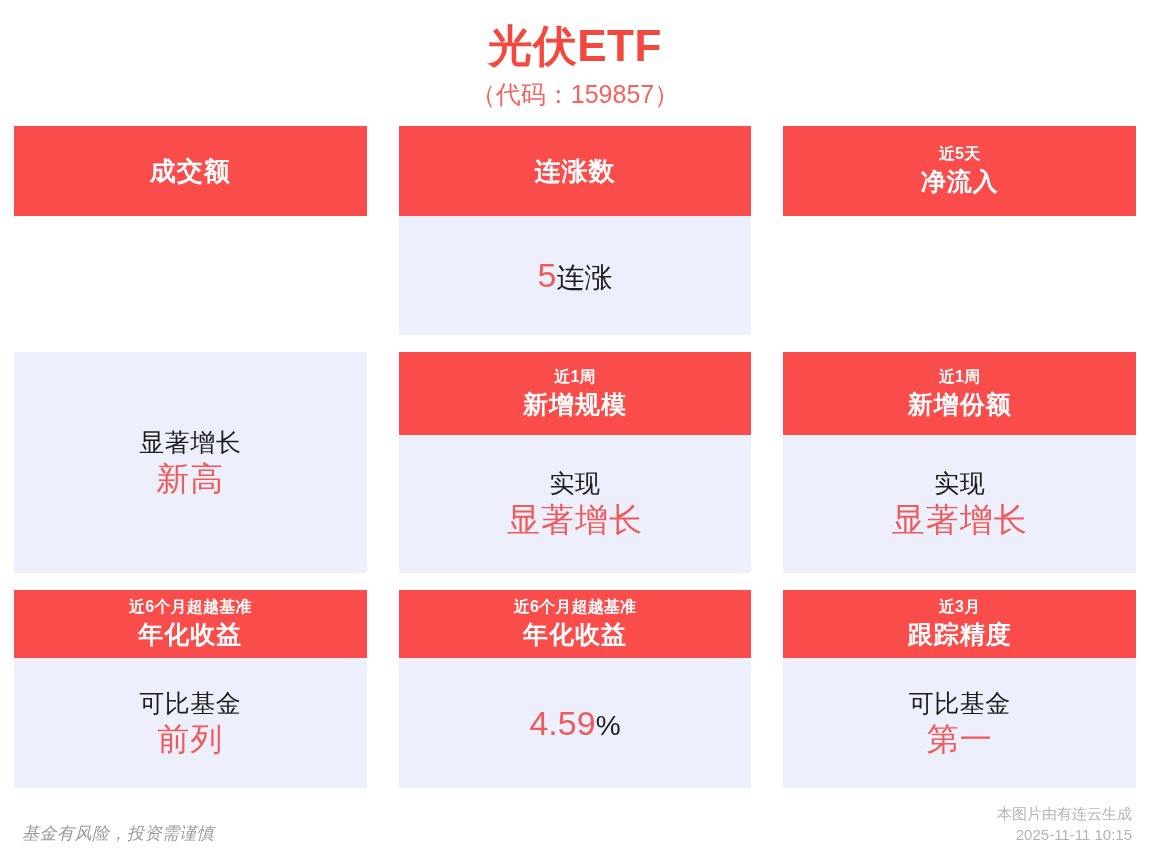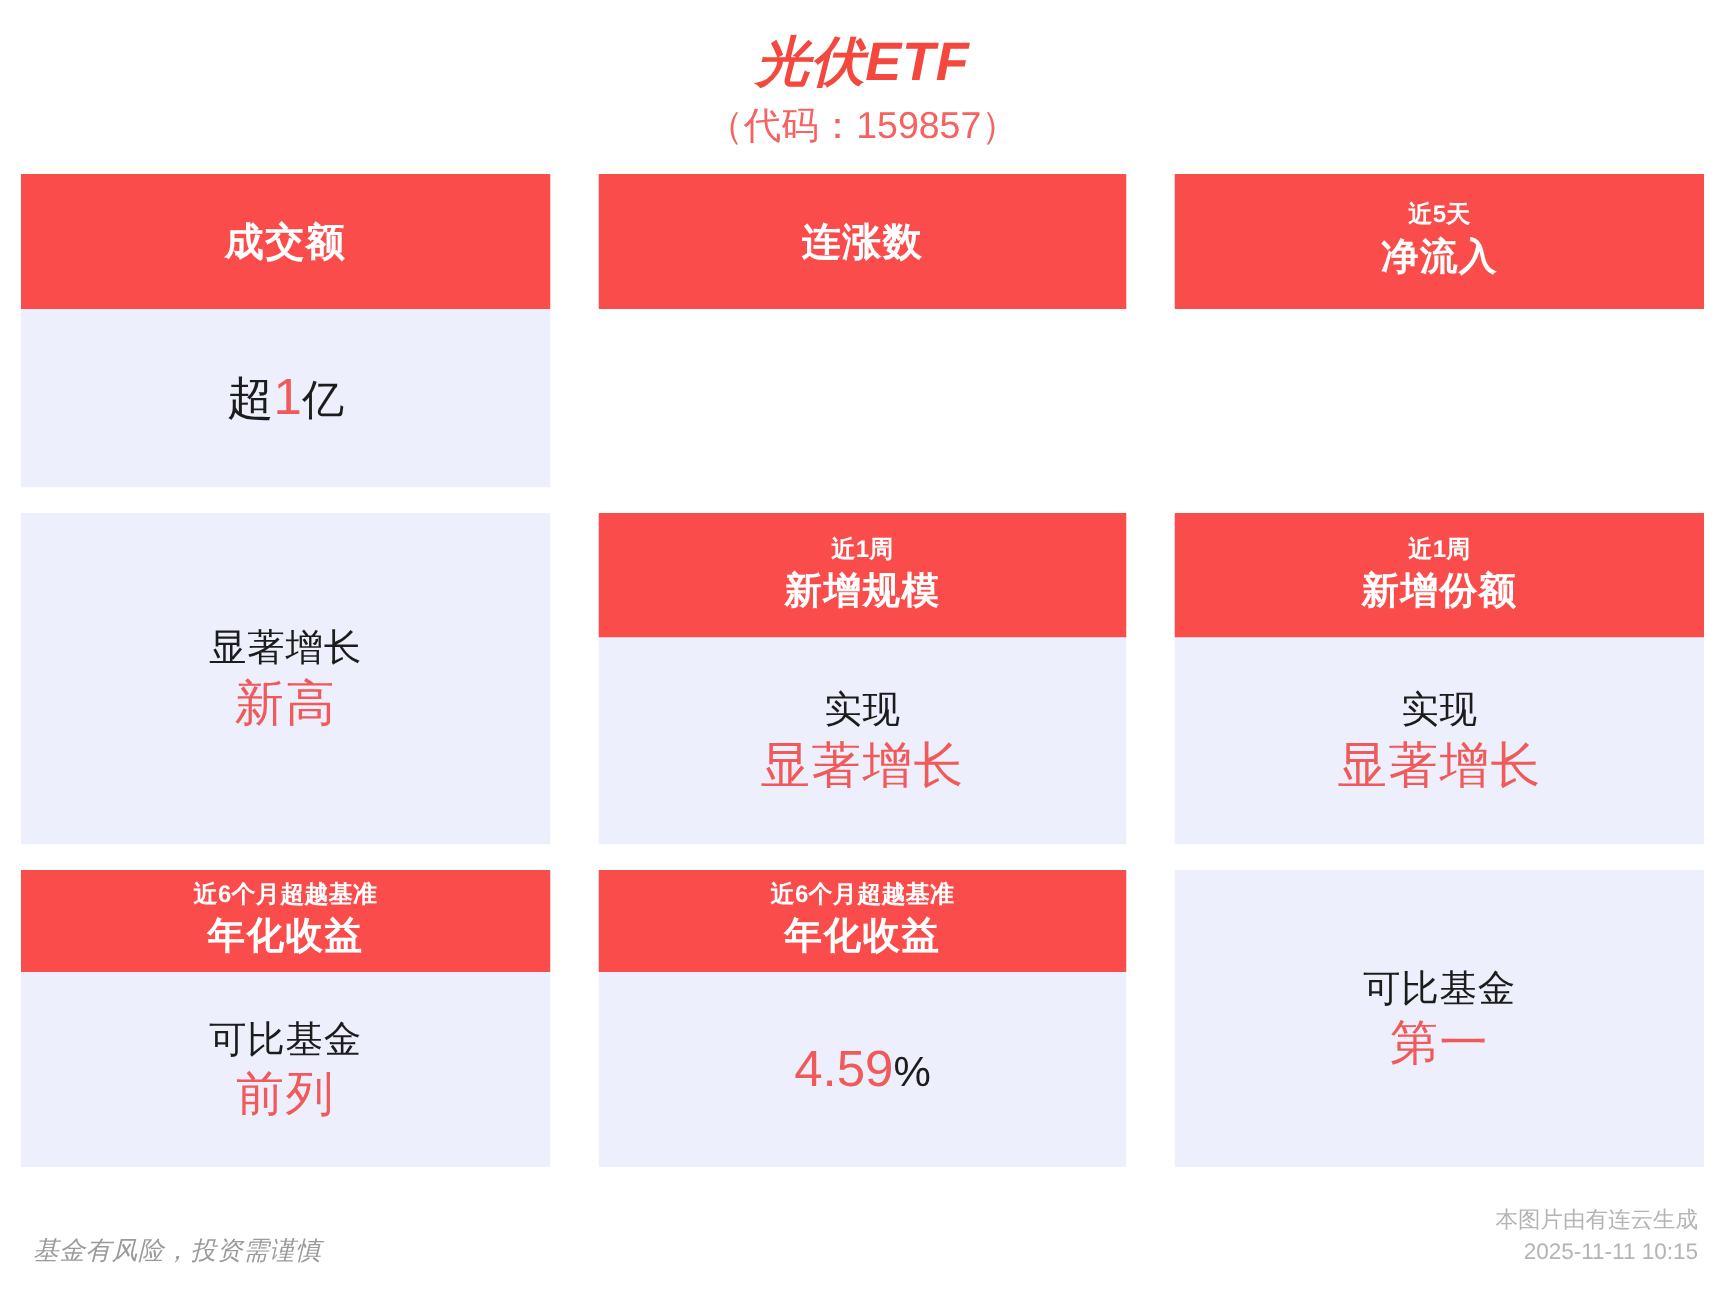--- a/index.html
+++ b/index.html
@@ -20,26 +20,25 @@
     flex-direction: column;
   }
 
   
   .title-block {
     width: 100%;
     padding-top: 18px;
     text-align: center;
   }
   .main-title {
-    font-size: 36px;
+    font-size: 44px;
     font-weight: bold;
     color: #F4483F;
     line-height: 1.25;
     letter-spacing: 0.5px;
-    font-style: italic;
   }
   .sub-title {
     margin-top: 6px;
     font-size: 25px;
     font-weight: normal;
     color: #F5625F;
     line-height: 1.25;
   }
 
   
@@ -161,29 +160,29 @@
     <div class="main-title">光伏ETF</div>
     <div class="sub-title">（代码：159857）</div>
   </div>
 
   <div class="grid">
 
     <div class="card row1">
       <div class="card-head single">
         <div class="head-main">成交额</div>
       </div>
-      <div class="card-body">
-        <div class="body-inline"><span>超</span><span class="hl">1</span><span class="unit">亿</span></div>
-      </div>
     </div>
 
     <div class="card row1">
       <div class="card-head single">
         <div class="head-main">连涨数</div>
       </div>
+      <div class="card-body">
+        <div class="body-inline"><span></span><span class="hl">5</span><span class="unit">连涨</span></div>
+      </div>
     </div>
 
     <div class="card row1">
       <div class="card-head">
         <div class="head-small">近5天</div>
         <div class="head-main">净流入</div>
       </div>
     </div>
 
     <div class="card row2">
@@ -230,20 +229,24 @@
       <div class="card-head">
         <div class="head-small">近6个月超越基准</div>
         <div class="head-main">年化收益</div>
       </div>
       <div class="card-body">
         <div class="body-inline"><span></span><span class="hl">4.59</span><span class="unit">%</span></div>
       </div>
     </div>
 
     <div class="card row3">
+      <div class="card-head">
+        <div class="head-small">近3月</div>
+        <div class="head-main">跟踪精度</div>
+      </div>
       <div class="card-body">
         <div class="body-small">可比基金</div>
         <div class="body-main">第一</div>
       </div>
     </div>
 
   </div>
 
   <div class="footer">
     <div class="disclaimer">基金有风险，投资需谨慎</div>

